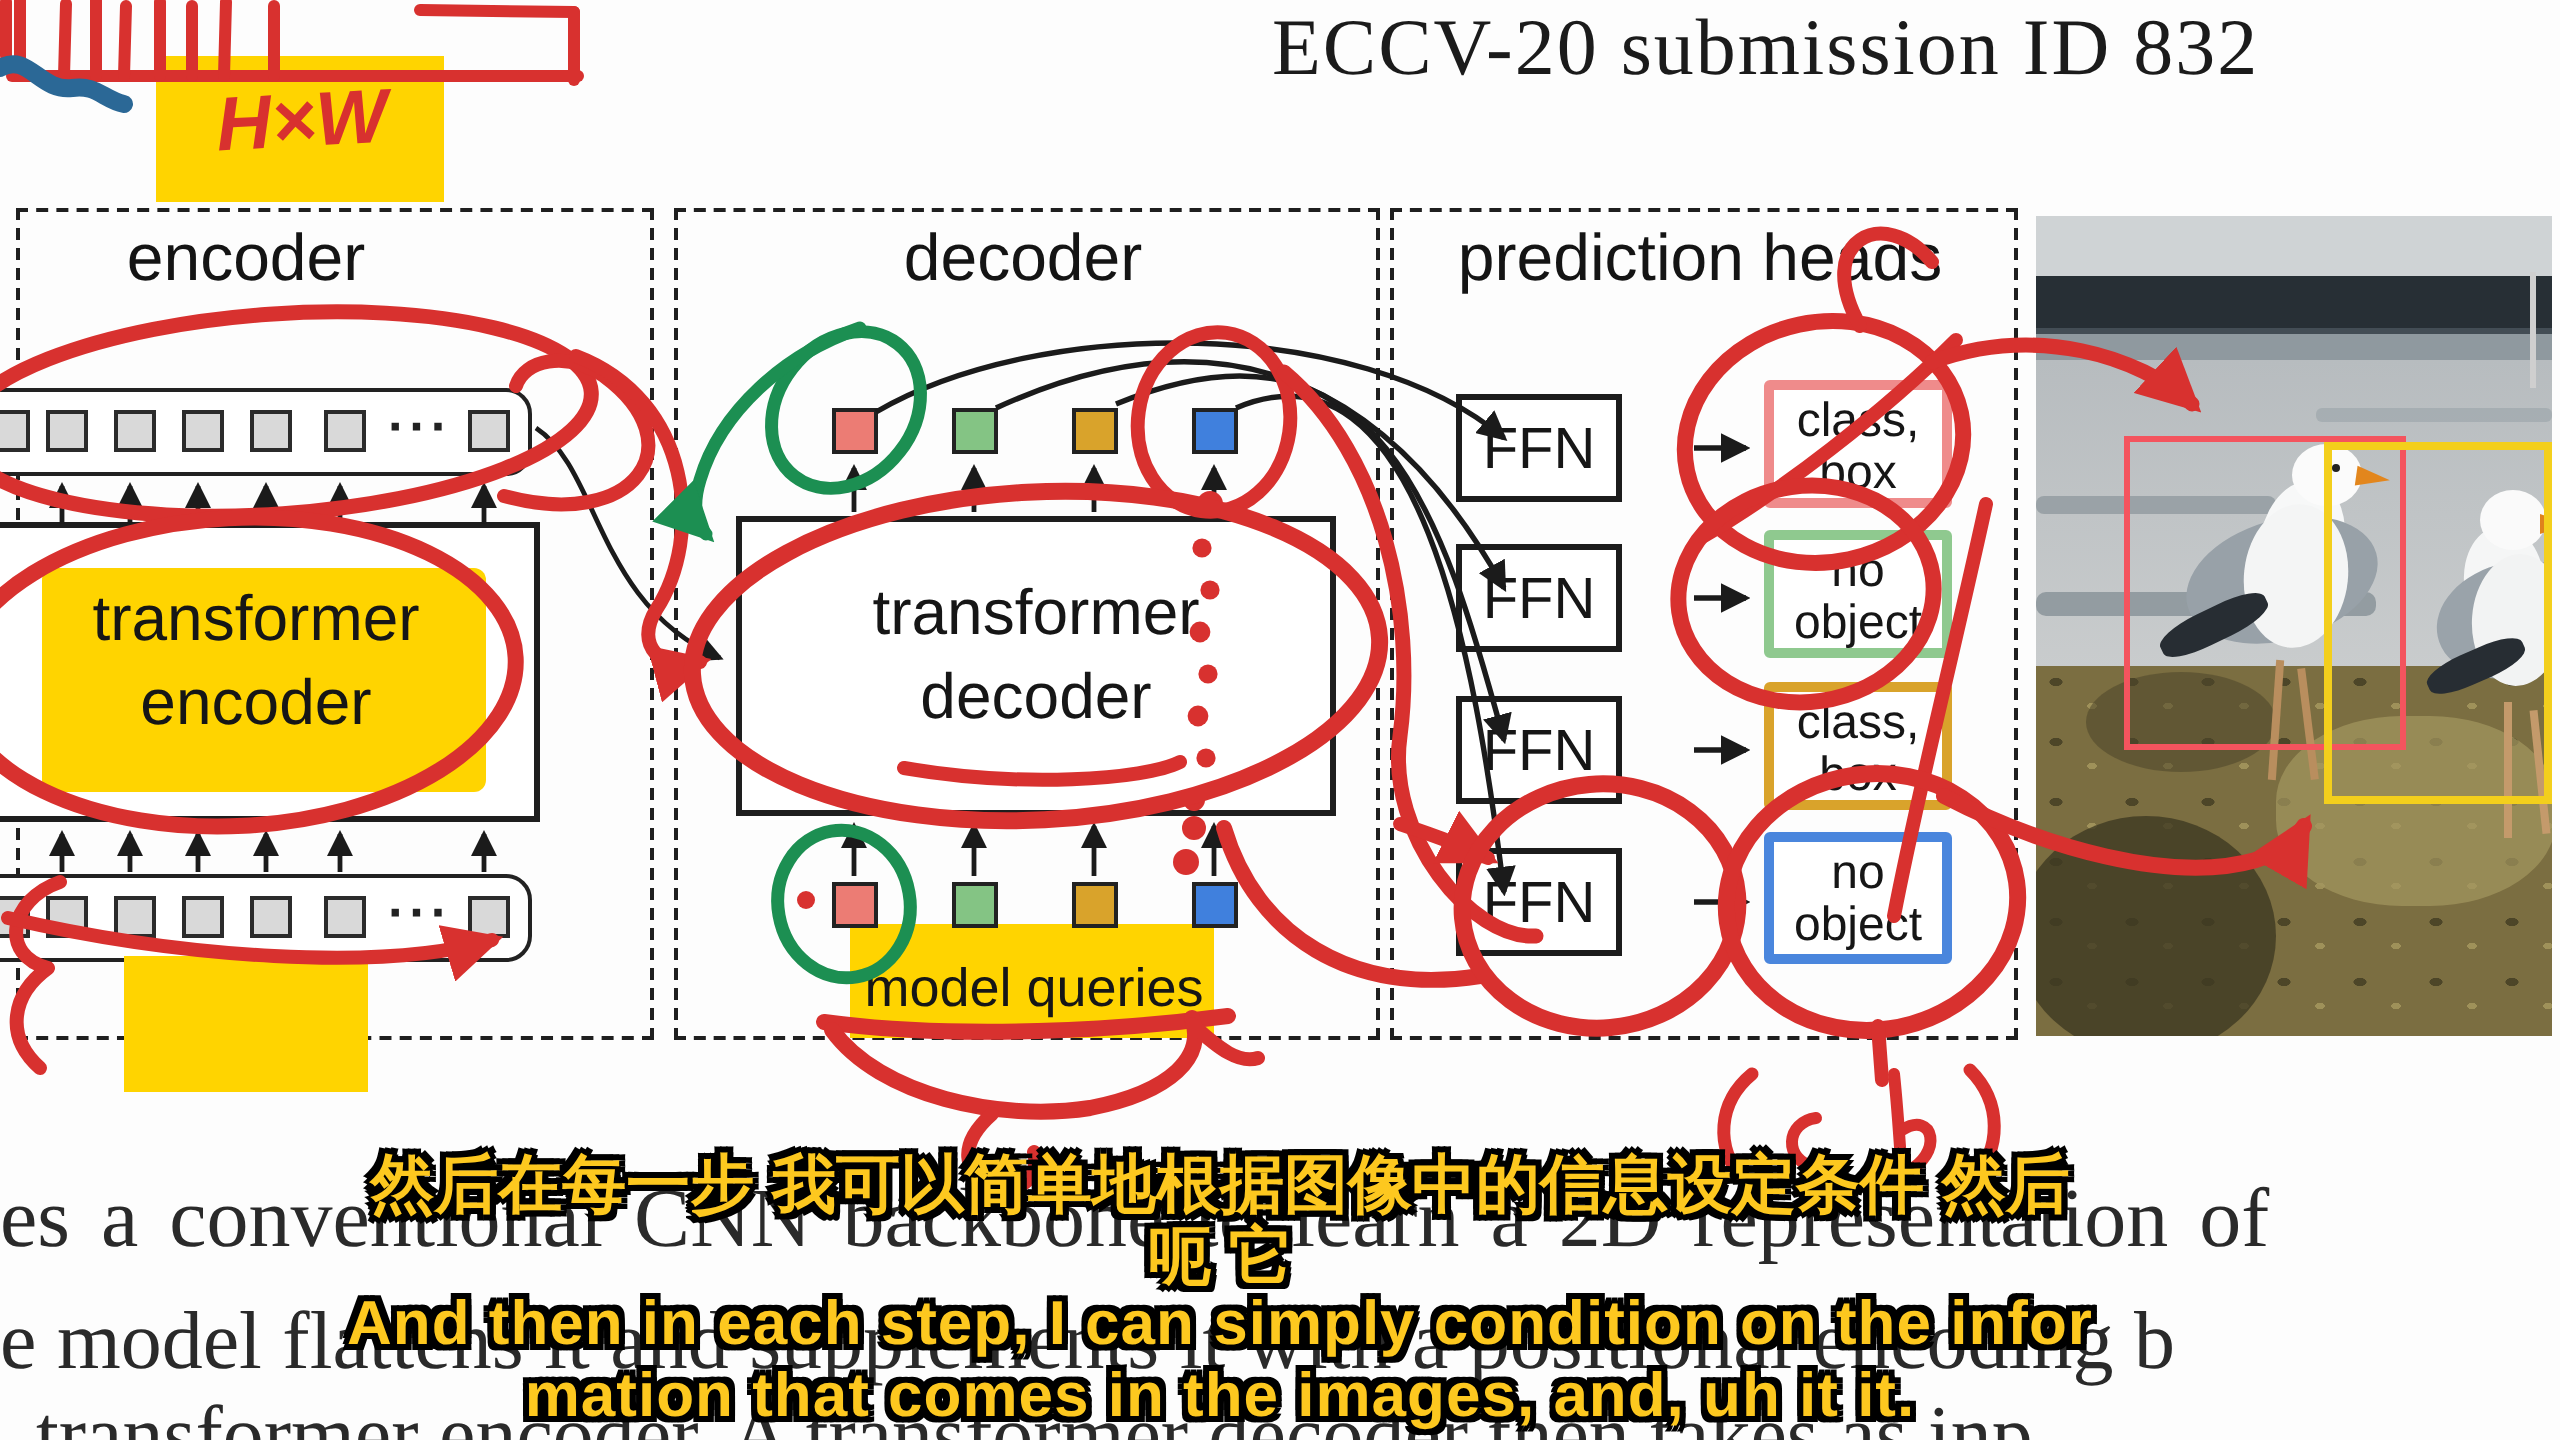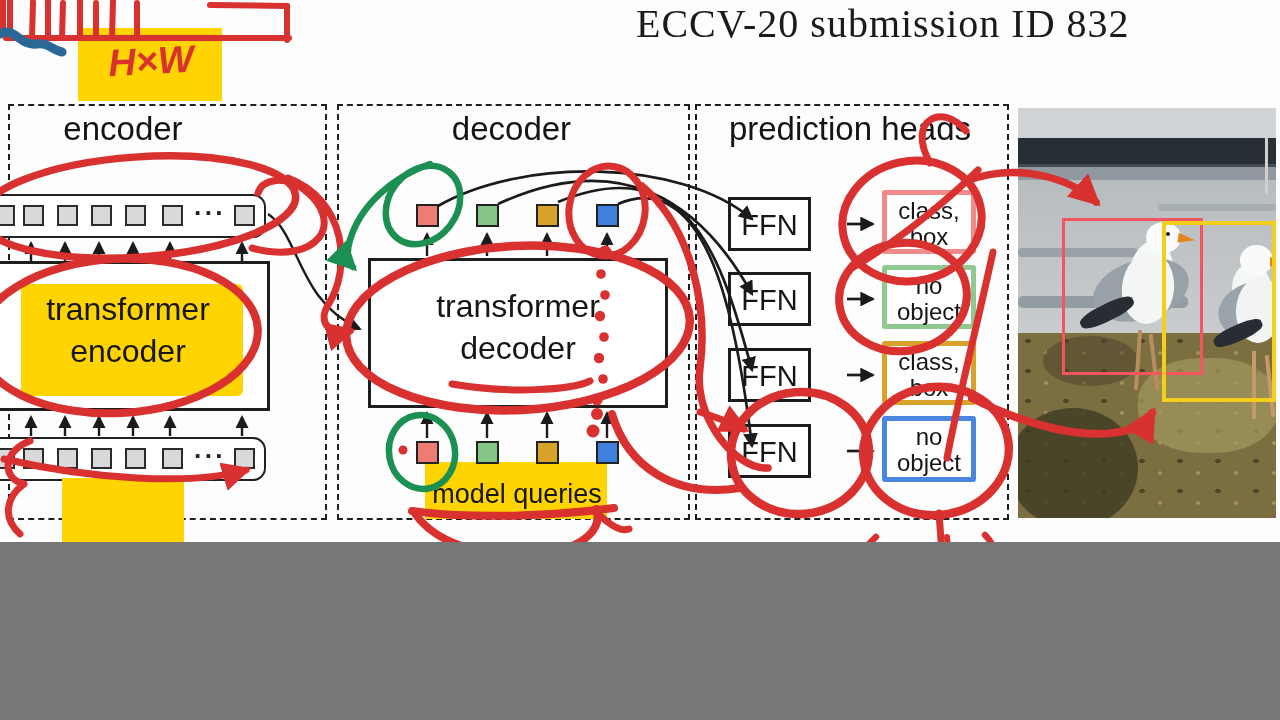--- a/index.html
+++ b/index.html
@@ -1,16 +1,16 @@
 <!DOCTYPE html>
 <html><head>
 <meta charset="utf-8">
 <style>
   html,body{margin:0;padding:0;background:#777;}
-  .canvas{position:relative;width:1280px;height:542px;background:#fdfdfd;overflow:hidden;
+  .canvas{position:relative;width:1280px;height:720px;background:#fdfdfd;overflow:hidden;
           font-family:"Liberation Sans",sans-serif;color:#161616;}
   
   .header-title{position:absolute;left:636px;top:0px;width:660px;font-family:"Liberation Serif",serif;
                 font-size:40px;color:#1b1b1b;letter-spacing:1px;white-space:nowrap;}
   
   .hw-box{position:absolute;left:78px;top:28px;width:144px;height:73px;background:#ffd400;z-index:6;}
   .hw-label{position:absolute;left:80px;top:40px;width:142px;text-align:center;font-size:38px;font-weight:bold;
             font-style:italic;color:#d8312f;transform:rotate(-3deg);z-index:7;}
   
   .dash-box{position:absolute;border:2.5px dashed #1f1f1f;background:transparent;z-index:3;}

